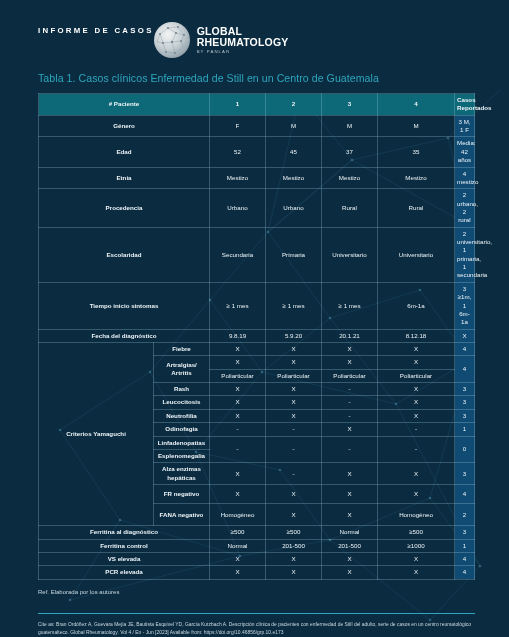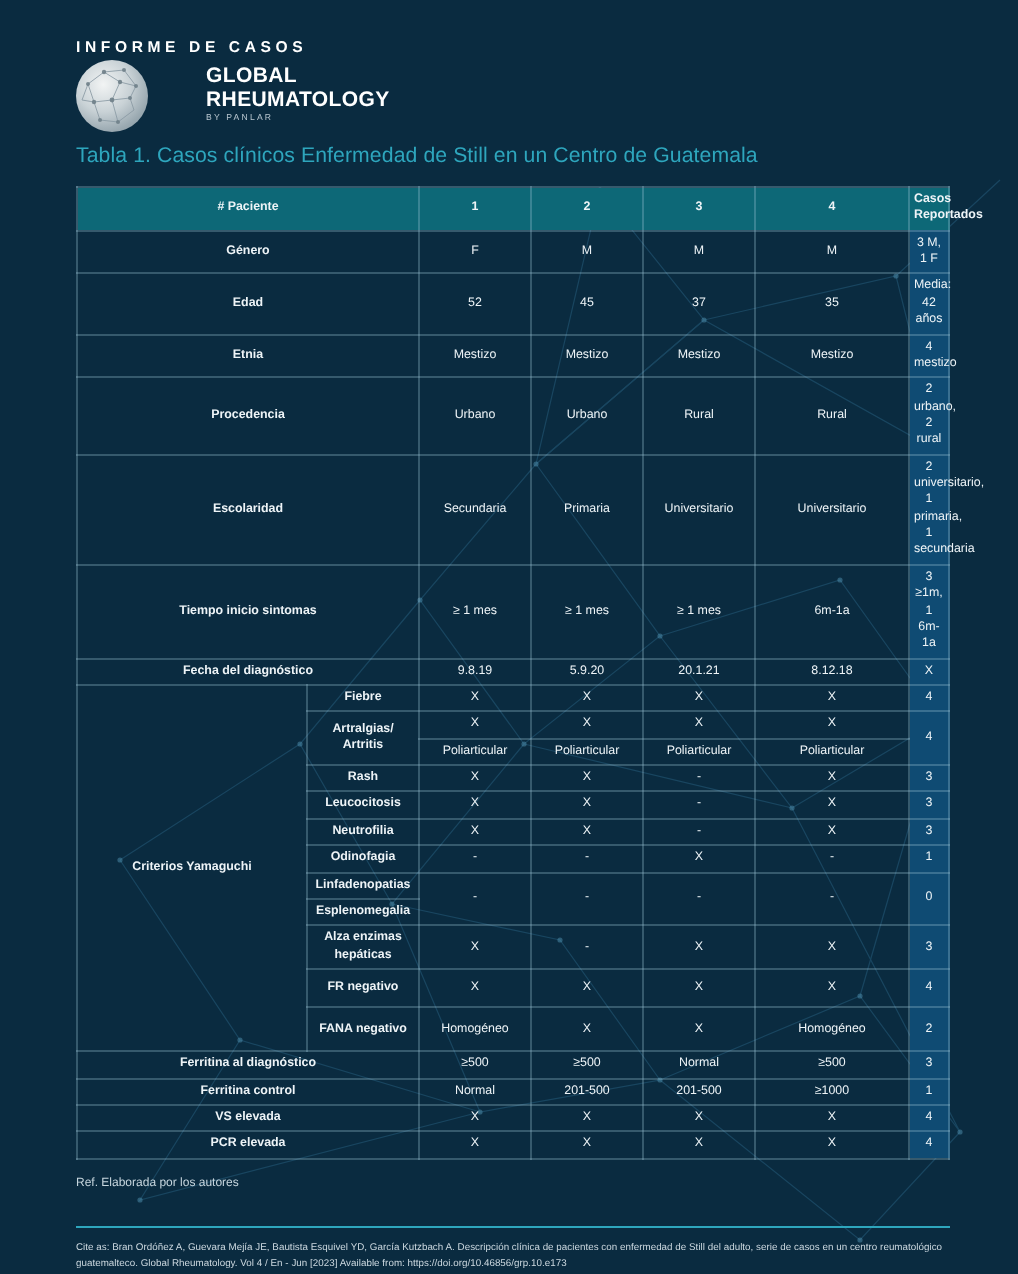--- a/index.html
+++ b/index.html
@@ -32,24 +32,23 @@
     z-index: 2;
     width: 509px;
     height: 637px;
     padding: 0;
   }
 
   
   .header {
     display: flex;
     align-items: flex-start;
-    justify-content: center;
+    justify-content: flex-start;
     padding: 22px 28px 0 38px;
     height: 58px;
-    flex-direction: column;
   }
 
   .kicker {
     font-size: 7.8px;
     font-weight: bold;
     letter-spacing: 2.3px;
     color: #ffffff;
     line-height: 12px;
     padding-top: 3px;
   }
@@ -64,21 +63,21 @@
     width: 36px;
     height: 36px;
     border-radius: 50%;
     background: radial-gradient(circle at 38% 34%, #f2f4f4 0%, #c9d2d6 42%, #9aa9b1 72%, #7d8d96 100%);
     position: relative;
     overflow: hidden;
     flex: 0 0 auto;
   }
   .brand-mark svg { position: absolute; inset: 0; }
 
-  .brand-text { line-height: 1.0; margin-left: 22px; }
+  .brand-text { line-height: 1.0; }
   .brand-line1,
   .brand-line2 {
     font-size: 10.5px;
     font-weight: bold;
     letter-spacing: 0.2px;
     color: #ffffff;
     display: block;
   }
   .brand-line2 { margin-top: 1px; }
   .brand-sub {

